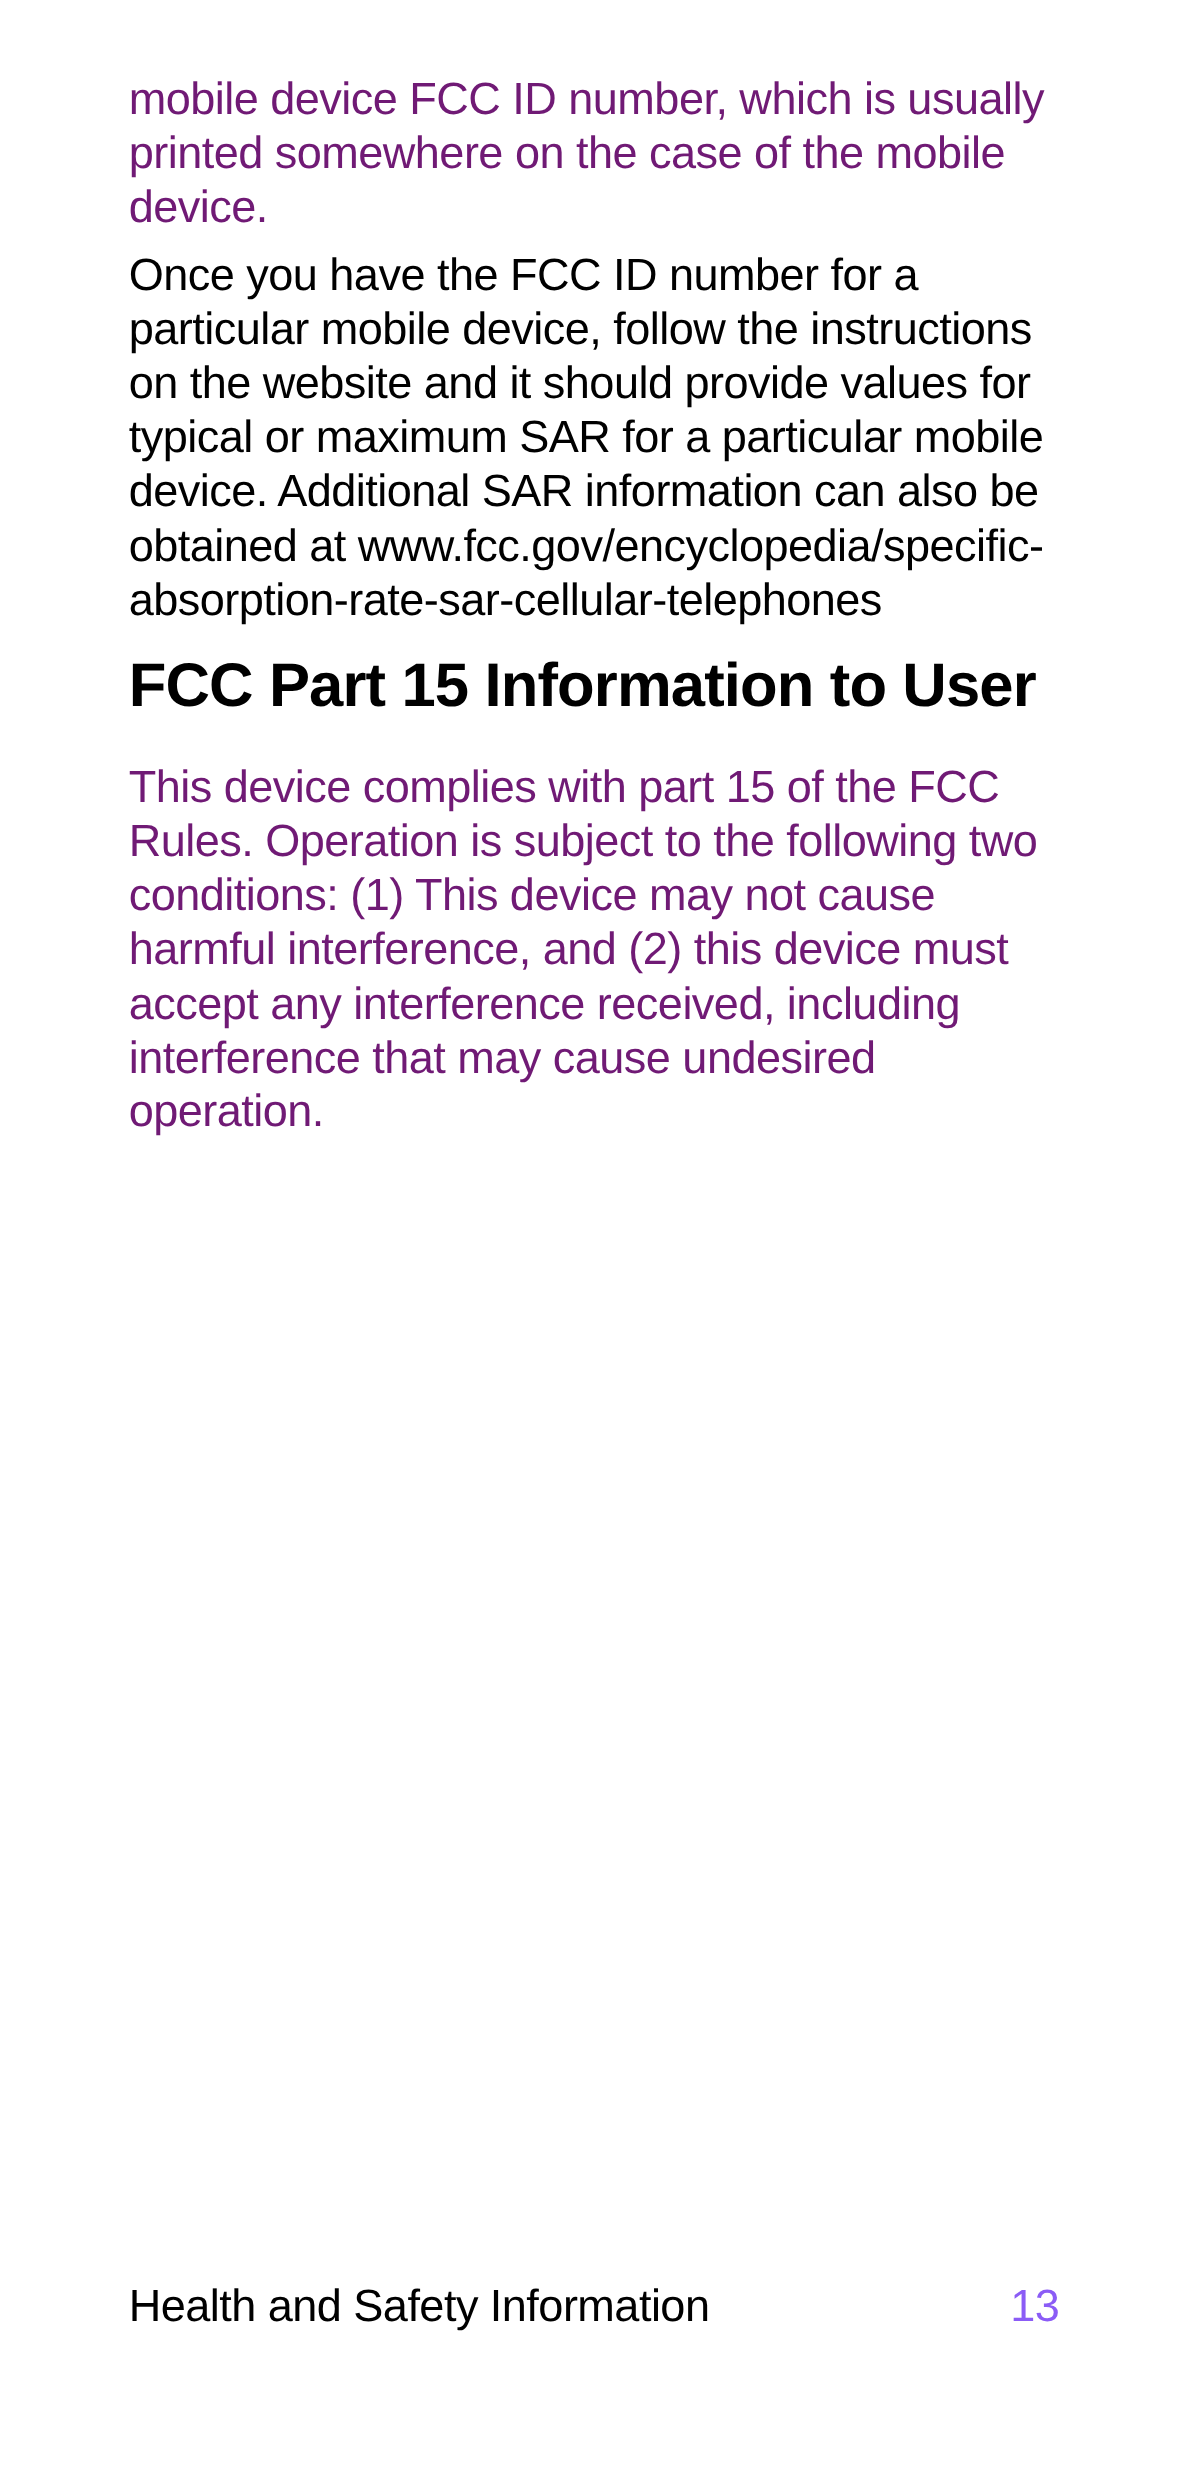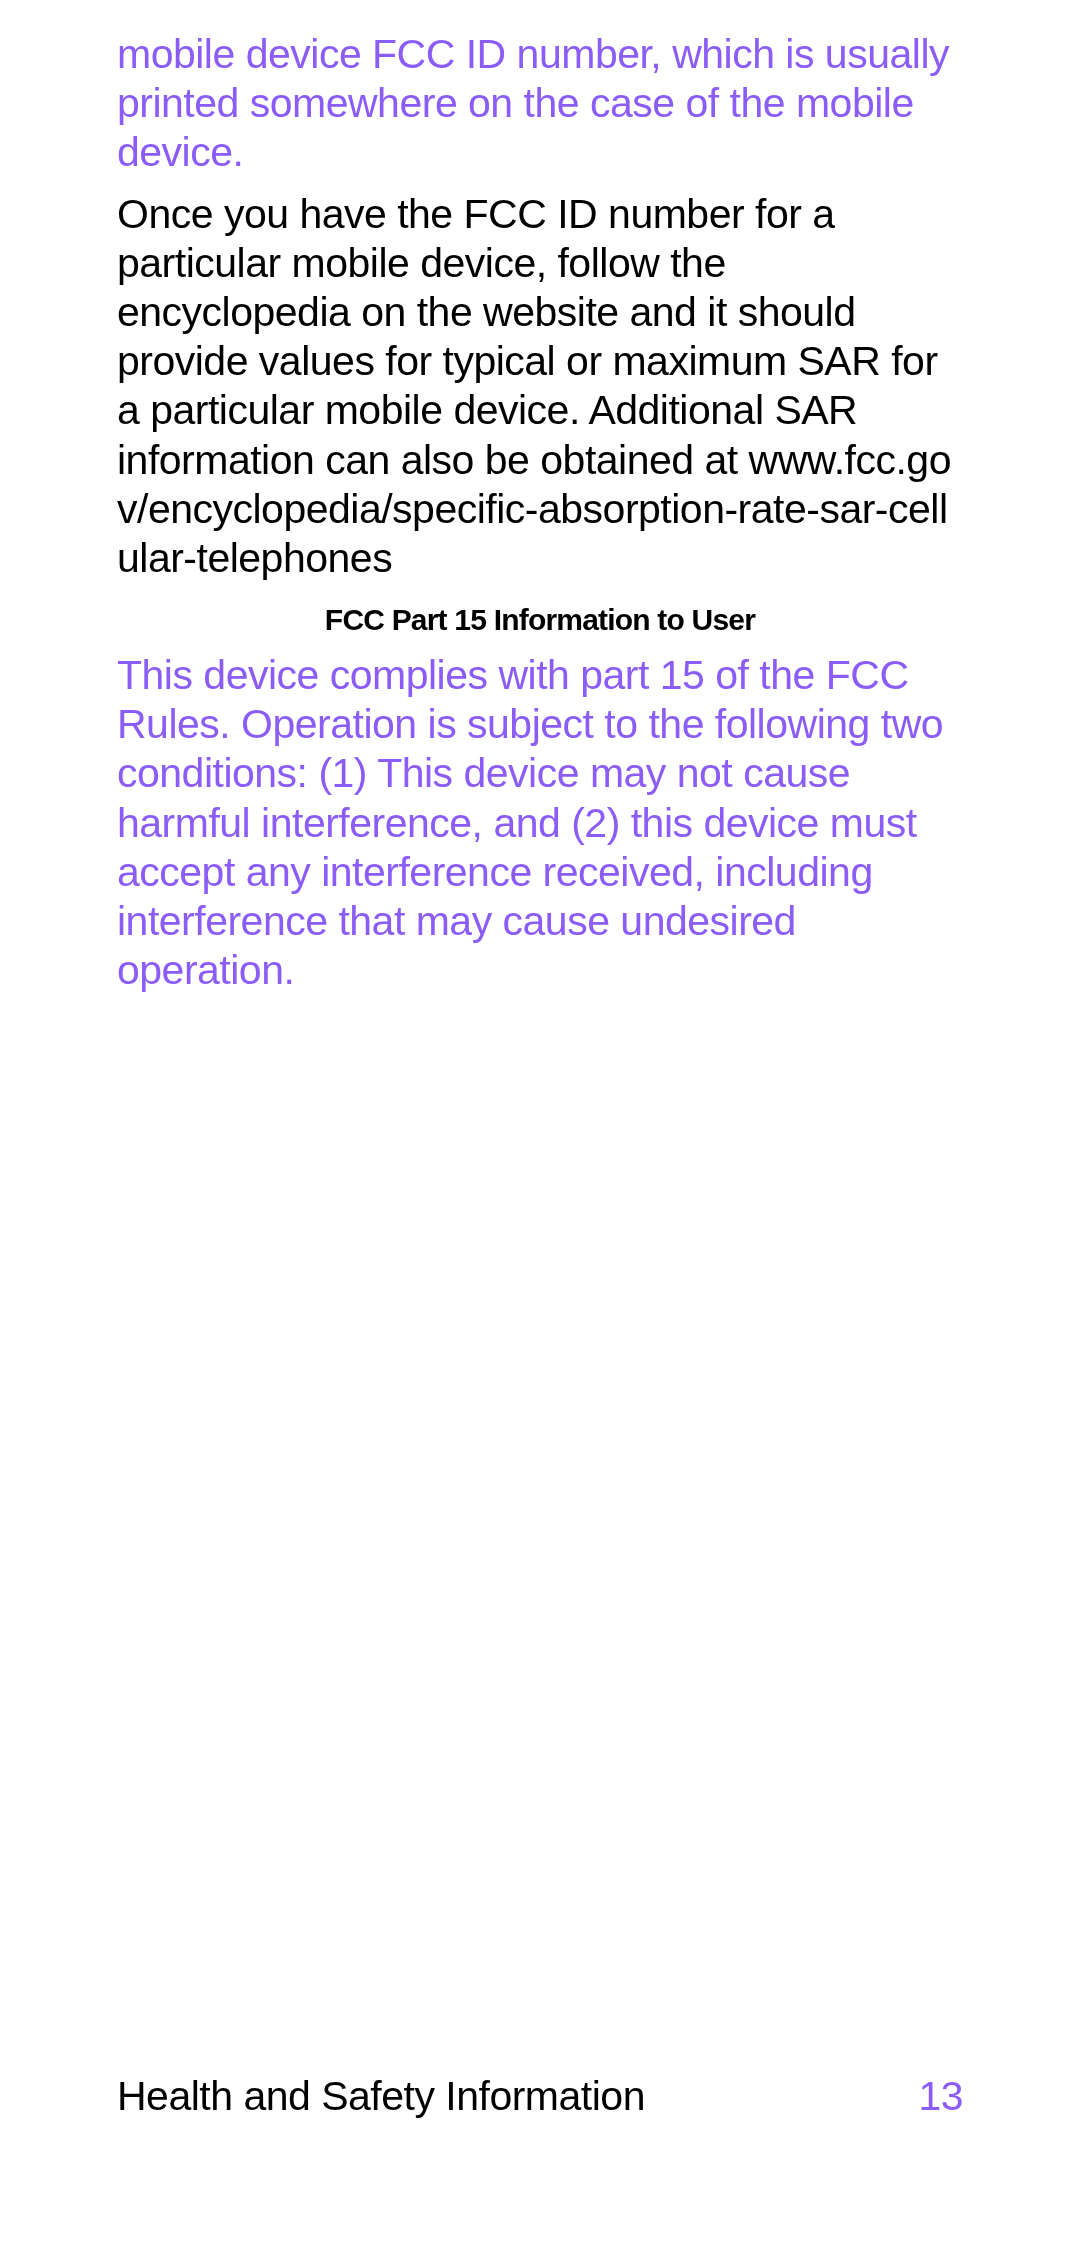--- a/index.html
+++ b/index.html
@@ -16,42 +16,42 @@
     }
     .content {
       position: absolute;
       left: 117px;
       top: 30px;
       width: 846px;
     }
     .para {
       font-size: 41px;
       line-height: 1.2;
-      color: #8b5cf6;
+      color: #701a75;
       letter-spacing: -0.5px;
       margin-bottom: 12px;
+      margin-top: 36px;
     }
     .para2 {
       font-size: 41px;
       line-height: 1.2;
       color: #000000;
       letter-spacing: -0.5px;
     }
     .link {
       color: #000000;
       word-break: break-all;
     }
     .heading {
-      font-size: 30px;
+      font-size: 56px;
       font-weight: 700;
       color: #000000;
       letter-spacing: -0.8px;
       margin-top: 20px;
       margin-bottom: 14px;
-      text-align: center;
     }
     .footer {
       position: absolute;
       bottom: 138px;
       left: 117px;
       width: 846px;
       display: flex;
       justify-content: space-between;
       align-items: flex-end;
     }
@@ -65,21 +65,21 @@
       color: #8b5cf6;
       letter-spacing: -0.5px;
     }
   </style>
 </head>
 <body>
 
 <div class="content">
   <p class="para">mobile device FCC ID number, which is usually printed somewhere on the case of the mobile device.</p>
   <p class="para2">
-    <span>Once you have the FCC ID number for a particular mobile device, follow the encyclopedia on the website and it should provide values for typical or maximum SAR for a particular mobile device. Additional SAR information can also be obtained at </span><span class="link">www.fcc.gov/encyclopedia/specific-absorption-rate-sar-cellular-telephones</span>
+    <span>Once you have the FCC ID number for a particular mobile device, follow the instructions on the website and it should provide values for typical or maximum SAR for a particular mobile device. Additional SAR information can also be obtained at </span><span class="link">www.fcc.gov/encyclopedia/specific-absorption-rate-sar-cellular-telephones</span>
   </p>
   <h2 class="heading">FCC Part 15 Information to User</h2>
   <p class="para">This device complies with part 15 of the FCC Rules. Operation is subject to the following two conditions: (1) This device may not cause harmful interference, and (2) this device must accept any interference received, including interference that may cause undesired operation.</p>
 </div>
 
 <div class="footer">
   <span class="footer-text">Health and Safety Information</span>
   <span class="footer-page">13</span>
 </div>
 

